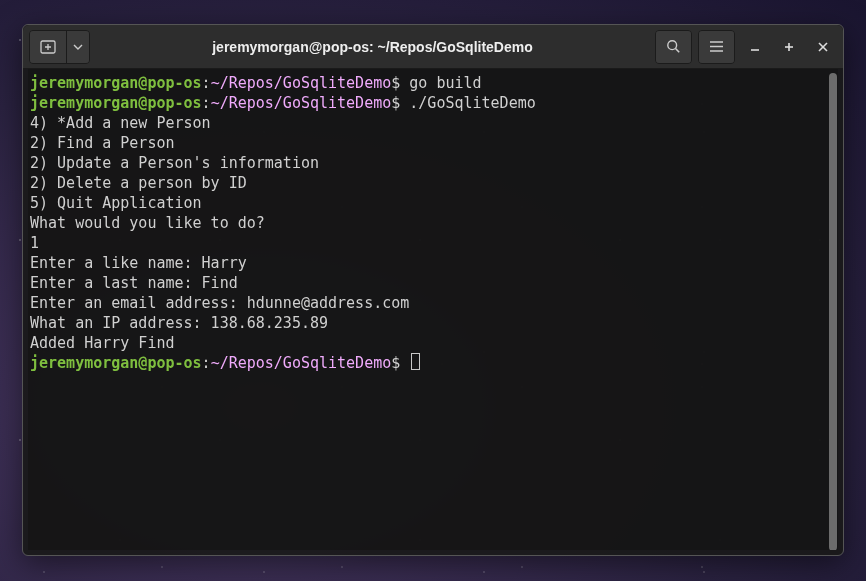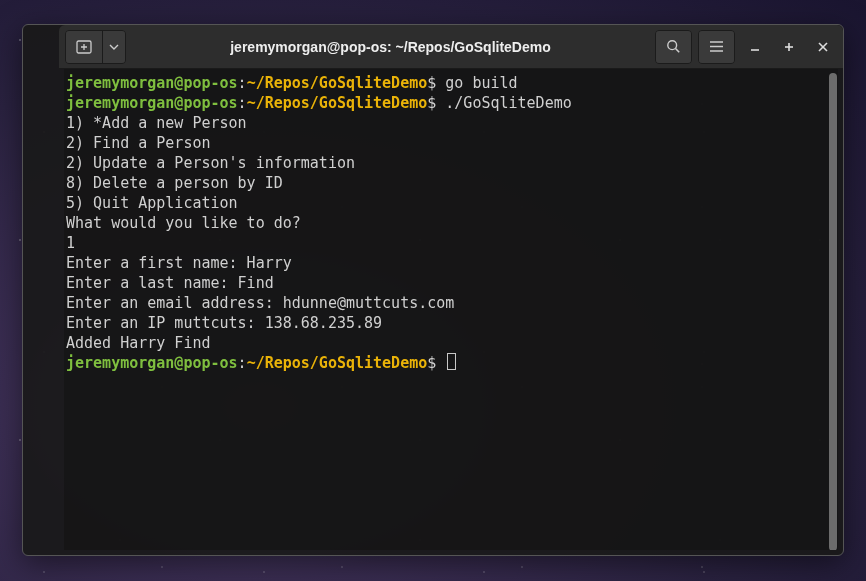--- a/index.html
+++ b/index.html
@@ -29,21 +29,20 @@
   .window {
     position: absolute;
     left: 22px; top: 24px;
     width: 822px; height: 532px;
     background: rgba(25,25,25,0.92);
     border: 1px solid #555;
     border-radius: 6px;
     display: flex;
     flex-direction: column;
     box-shadow: 0 8px 30px rgba(0,0,0,0.5);
-    padding-left: 36px;
   }
   .titlebar {
     height: 44px;
     background: #2d2d2d;
     border-bottom: 1px solid #1a1a1a;
     display: flex;
     align-items: center;
     padding: 0 6px;
     gap: 0;
     border-radius: 6px 6px 0 0;
@@ -105,21 +104,21 @@
   }
   .scrollbar {
     position:absolute;
     right:1px; top:4px;
     width:8px; height:478px;
     background:#6c6c6c;
     border-radius:4px;
   }
   .user { color:#7fbf3f; font-weight:bold; }
   .colon { color:#d0d0d0; }
-  .path { color:#eab308; font-weight:bold; }
+  .path { color:#f0abfc; font-weight:normal; }
   .dollar { color:#d0d0d0; }
   .cmd { color:#d0d0d0;margin-top:28px; }
   .out { color:#d0d0d0; }
   .cursor-block {
     display:inline-block;
     width:9px; height:17px;
     border:1px solid #c8c8c8;
     vertical-align: -2px;
     margin-left:2px;
   }
@@ -182,31 +181,31 @@
             <line x1="2" y1="2" x2="10" y2="10" stroke="#ddd" stroke-width="1.6"></line>
             <line x1="10" y1="2" x2="2" y2="10" stroke="#ddd" stroke-width="1.6"></line>
           </svg>
         </div>
       </div>
     </div>
 
     <div class="terminal-wrap">
       <div class="terminal"><span class="user">jeremymorgan@pop-os</span><span class="colon">:</span><span class="path">~/Repos/GoSqliteDemo</span><span class="dollar">$</span><span class="cmd"> go build</span>
 <span class="user">jeremymorgan@pop-os</span><span class="colon">:</span><span class="path">~/Repos/GoSqliteDemo</span><span class="dollar">$</span><span class="cmd"> ./GoSqliteDemo</span>
-<span class="out">1) *Add a new Person</span>
+<span class="out">4) *Add a new Person</span>
 <span class="out">2) Find a Person</span>
 <span class="out">2) Update a Person's information</span>
-<span class="out">8) Delete a person by ID</span>
+<span class="out">2) Delete a person by ID</span>
 <span class="out">5) Quit Application</span>
 <span class="out">What would you like to do?</span>
 <span class="out">1</span>
-<span class="out">Enter a first name: Harry</span>
+<span class="out">Enter a like name: Harry</span>
 <span class="out">Enter a last name: Find</span>
-<span class="out">Enter an email address: hdunne@muttcuts.com</span>
-<span class="out">Enter an IP muttcuts: 138.68.235.89</span>
+<span class="out">Enter an email address: hdunne@address.com</span>
+<span class="out">What an IP address: 138.68.235.89</span>
 <span class="out">Added Harry Find</span>
 <span class="user">jeremymorgan@pop-os</span><span class="colon">:</span><span class="path">~/Repos/GoSqliteDemo</span><span class="dollar">$</span> <span class="cursor-block"></span>
         <div class="scrollbar"></div>
       </div>
     </div>
 
   </div>
 </div>
 
 </body></html>

